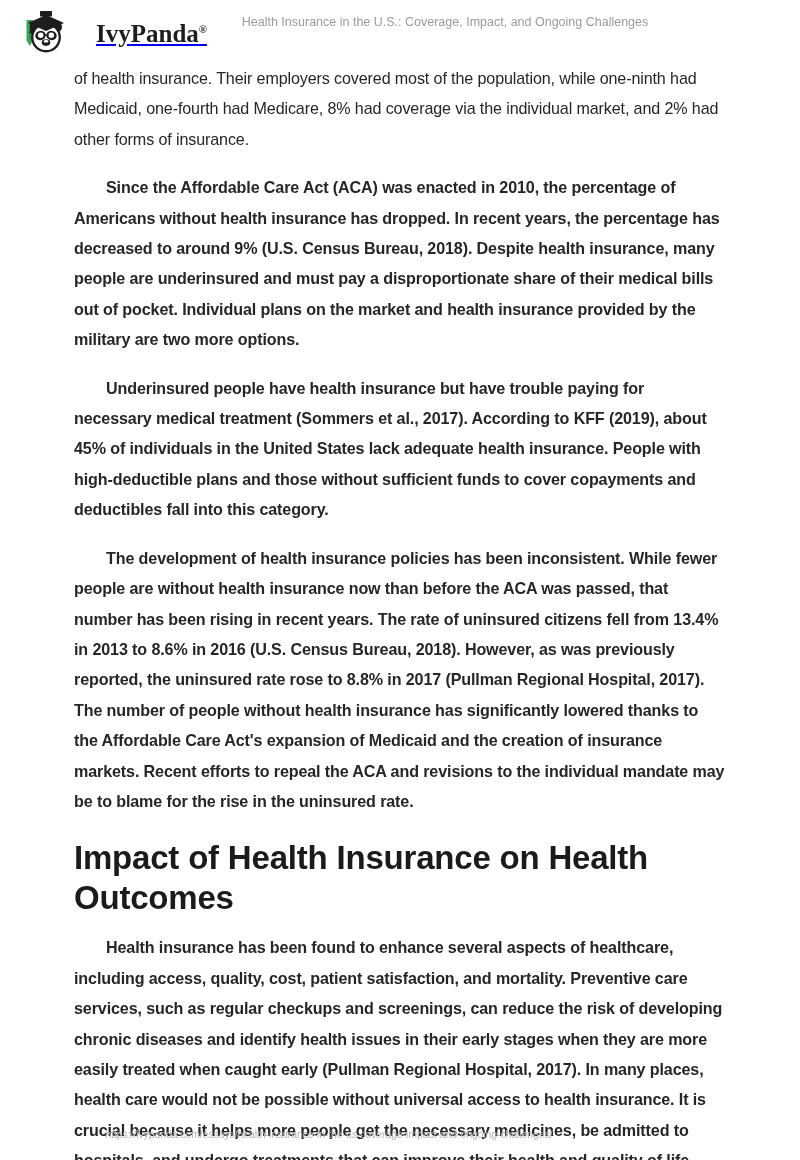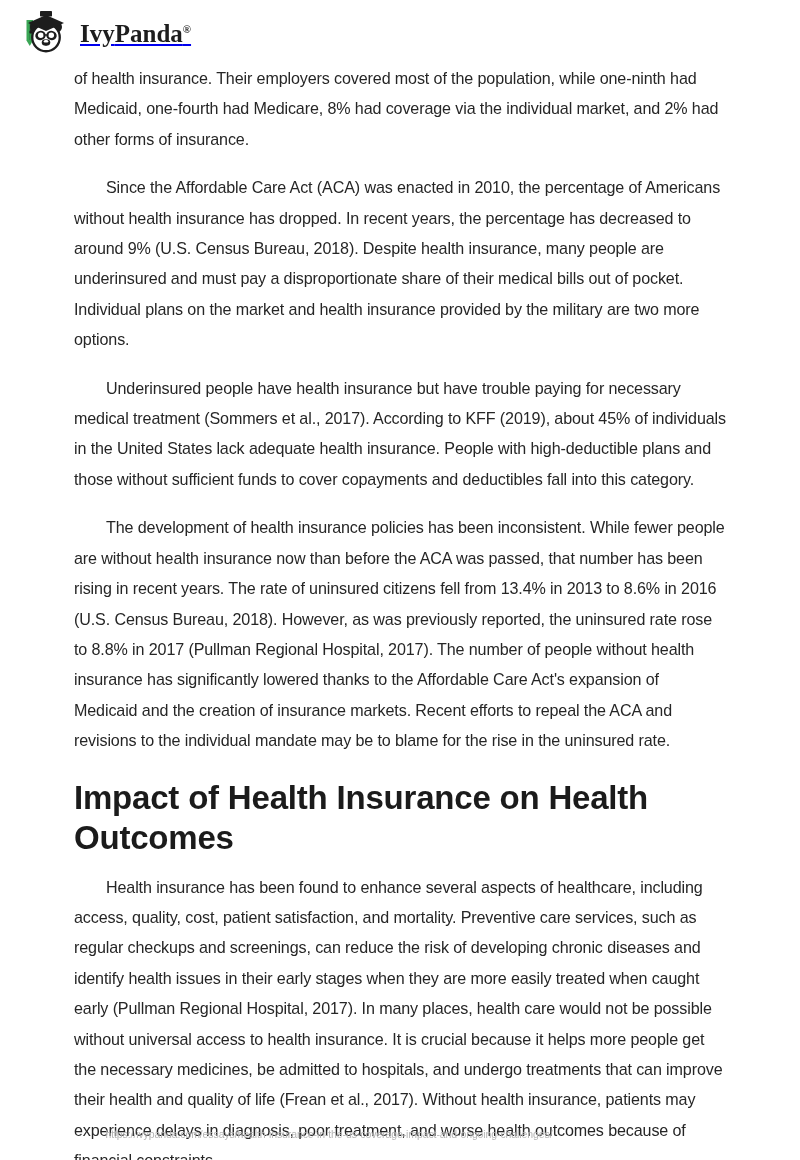--- a/index.html
+++ b/index.html
@@ -26,21 +26,21 @@
     height: 62px;
     box-sizing: border-box;
   }
 
   .brand {
     position: absolute;
     left: 18px;
     top: 9px;
     display: flex;
     align-items: center;
-    gap: 8px;
+    gap: 24px;
     height: 46px;
   }
 
   .brand-mark {
     width: 54px;
     height: 46px;
     display: block;
     flex: none;
   }
 
@@ -90,20 +90,21 @@
     font-size: 16.1px;
     line-height: 30.4px;
     color: #262626;
     text-align: left;
     font-family: "Liberation Sans", sans-serif;
     letter-spacing: -0.12px;
   }
 
   .content p.indent {
     text-indent: 32px;
+    font-weight: bold;
   }
 
   .content h2 {
     margin: 22px 0 14px 0;
     font-size: 33px;
     line-height: 40px;
     font-weight: bold;
     color: #1b1b1b;
     font-family: "Liberation Sans", sans-serif;
     letter-spacing: -0.2px;
@@ -155,20 +156,21 @@
 
       <path d="M20 28 L56 12 L92 28 L56 44 Z" fill="#1d1d1d"></path>
       <rect x="44" y="4" width="24" height="11" rx="1.5" fill="#1d1d1d"></rect>
 
       <path d="M26 30 L26 44" stroke="#1d1d1d" stroke-width="3" fill="none"></path>
       <circle cx="26" cy="46" r="3.4" fill="#1d1d1d"></circle>
     </svg>
     <span class="brand-wordmark"><span>Ivy</span><span>Panda</span><span class="reg">®</span></span>
   </a>
 
+  <div class="running-head">Health Insurance in the U.S.: Coverage, Impact, and Ongoing Challenges</div>
 </div>
 
 <main class="content">
     <p>of health insurance. Their employers covered most of the population, while one-ninth had Medicaid, one-fourth had Medicare, 8% had coverage via the individual market, and 2% had other forms of insurance.</p>
     <p class="indent">Since the Affordable Care Act (ACA) was enacted in 2010, the percentage of Americans without health insurance has dropped. In recent years, the percentage has decreased to around 9% (U.S. Census Bureau, 2018). Despite health insurance, many people are underinsured and must pay a disproportionate share of their medical bills out of pocket. Individual plans on the market and health insurance provided by the military are two more options.</p>
     <p class="indent">Underinsured people have health insurance but have trouble paying for necessary medical treatment (Sommers et al., 2017). According to KFF (2019), about 45% of individuals in the United States lack adequate health insurance. People with high-deductible plans and those without sufficient funds to cover copayments and deductibles fall into this category.</p>
     <p class="indent">The development of health insurance policies has been inconsistent. While fewer people are without health insurance now than before the ACA was passed, that number has been rising in recent years. The rate of uninsured citizens fell from 13.4% in 2013 to 8.6% in 2016 (U.S. Census Bureau, 2018). However, as was previously reported, the uninsured rate rose to 8.8% in 2017 (Pullman Regional Hospital, 2017). The number of people without health insurance has significantly lowered thanks to the Affordable Care Act's expansion of Medicaid and the creation of insurance markets. Recent efforts to repeal the ACA and revisions to the individual mandate may be to blame for the rise in the uninsured rate.</p>
     <h2>Impact of Health Insurance on Health Outcomes</h2>
     <p class="indent">Health insurance has been found to enhance several aspects of healthcare, including access, quality, cost, patient satisfaction, and mortality. Preventive care services, such as regular checkups and screenings, can reduce the risk of developing chronic diseases and identify health issues in their early stages when they are more easily treated when caught early (Pullman Regional Hospital, 2017). In many places, health care would not be possible without universal access to health insurance. It is crucial because it helps more people get the necessary medicines, be admitted to hospitals, and undergo treatments that can improve their health and quality of life (Frean et al., 2017). Without health insurance, patients may experience delays in diagnosis, poor treatment, and worse health outcomes because of financial constraints.</p>
   </main>

